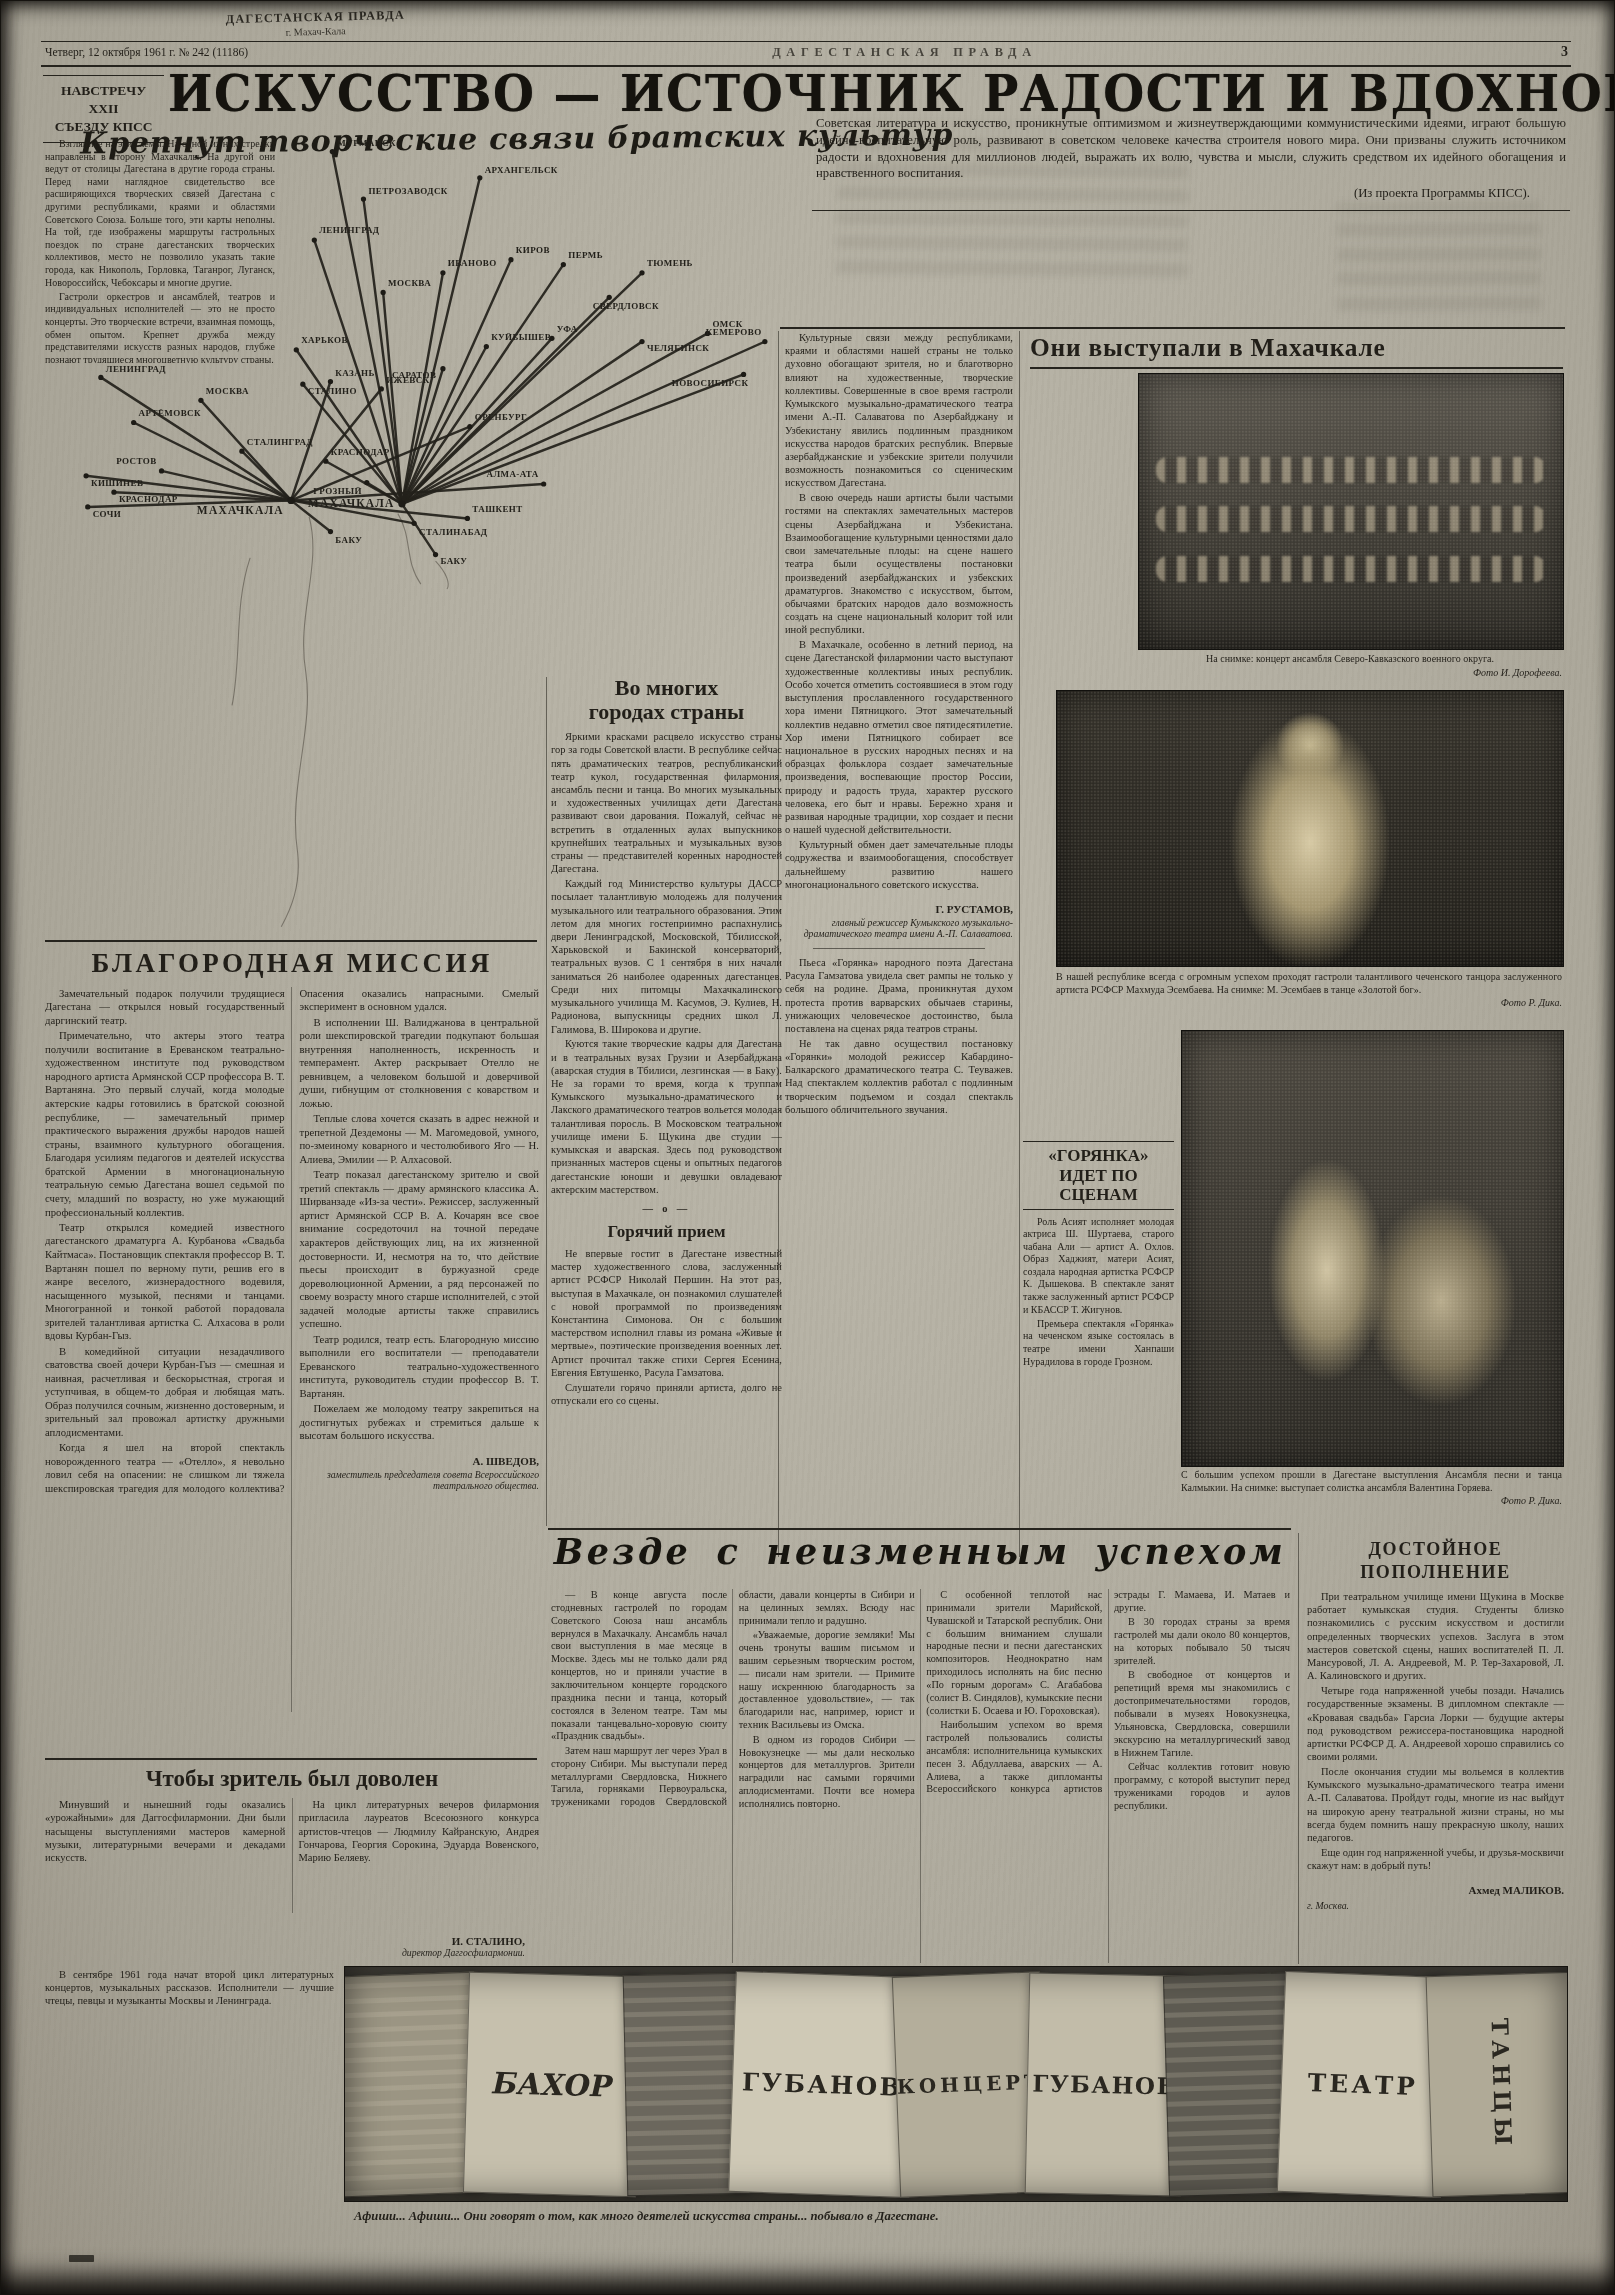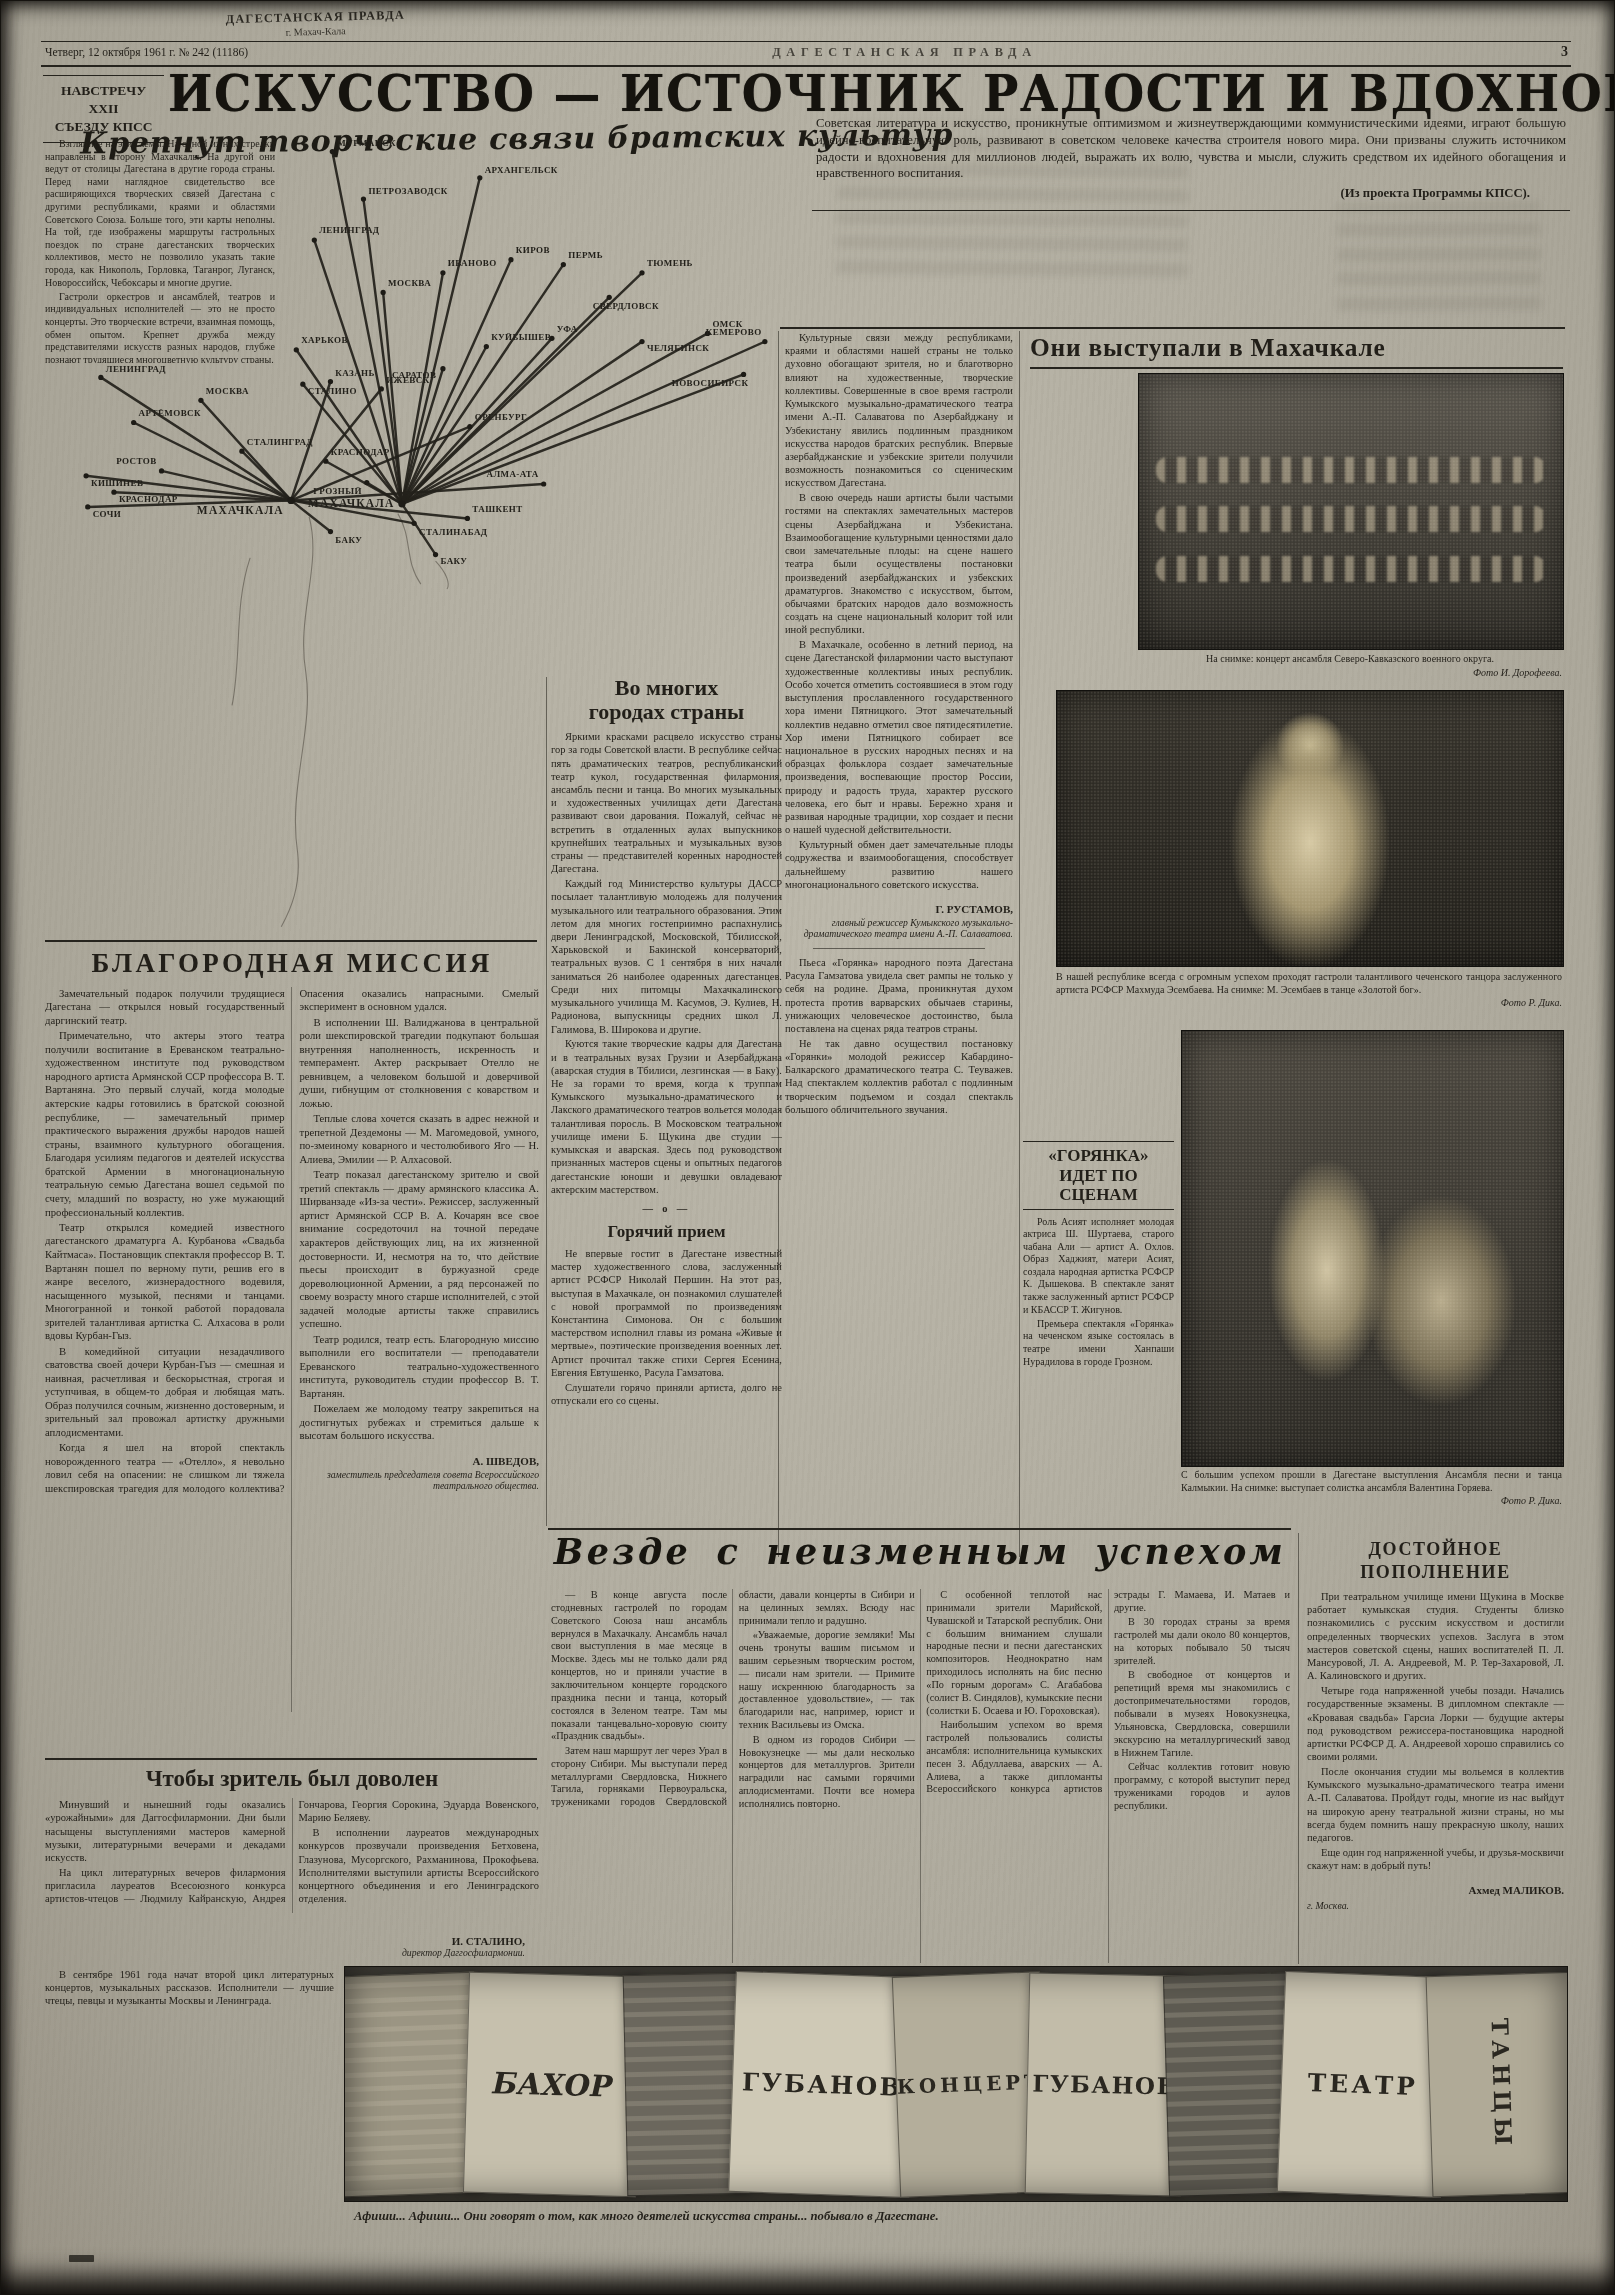--- a/index.html
+++ b/index.html
@@ -33,21 +33,21 @@
   #kicker{left:43px;top:75px;width:118px;border-top:1.6px solid #26241e;border-bottom:1.6px solid #26241e;
     padding:5.7px 1.6px;text-align:center;font-weight:bold;font-size:13.5px;line-height:1.35;}
   #main-title{left:168px;top:66px;width:1398px;text-align:center;font-family:"DejaVu Serif",serif;
     font-weight:bold;font-size:47px;letter-spacing:1.6px;color:#15130e;transform:scaleY(1.06);
     text-shadow:0 0 0.8px rgba(21,19,14,.6);white-space:nowrap;}
   #script-subhead{left:80px;top:121px;font-family:"DejaVu Serif",serif;font-style:italic;font-weight:bold;
     font-size:30px;letter-spacing:0.8px;color:#1d1b15;transform:rotate(-.6deg);}
 
   
   #program-quote{left:816px;top:115px;width:750px;font-size:12.7px;line-height:1.32;text-align:justify;}
-  #program-quote .attr{display:block;text-align:right;font-weight:bold;margin-top:2.5px;padding-right:36px;}
+  #program-quote .attr{display:block;text-align:right;font-weight:normal;margin-top:2.5px;padding-right:36px;}
   #hr-quote{left:812px;top:210px;width:758px;height:0.8px;}
 
   
   .para{margin:0 0 1.6px;text-indent:14px;text-align:justify;}
   .body-text{font-size:10.5px;line-height:1.26;overflow:hidden;}
   #lead-col{left:45px;top:138px;width:230px;height:225px;font-size:10px;line-height:1.26;overflow:hidden;}
 
   
   #map-upper{left:275px;top:135px;width:512px;height:455px;}
   #map-lower{left:45px;top:361px;width:566px;height:574px;}
@@ -414,21 +414,20 @@
       </div>
     </div>
   </div>
 
   <div class="hrule" id="hr-chtoby"></div>
   <div id="chtoby">
     <h2>Чтобы зритель был доволен</h2>
     <div class="cols">
         <p class="para">Минувший и нынешний годы оказались «урожайными» для Даггосфилармонии. Дни были насыщены выступлениями мастеров камерной музыки, литературными вечерами и декадами искусств.</p>
         <p class="para">На цикл литературных вечеров филармония пригласила лауреатов Всесоюзного конкурса артистов-чтецов — Людмилу Кайранскую, Андрея Гончарова, Георгия Сорокина, Эдуарда Вовенского, Марию Беляеву.</p>
-        <p class="para">В исполнении лауреатов международных конкурсов прозвучали произведения Бетховена, Глазунова, Мусоргского, Рахманинова, Прокофьева. Исполнителями выступили артисты Всероссийского концертного объединения и его Ленинградского отделения.</p>
       </div>
   </div>
   <div id="chtoby-sig">
     <div class="sig-name">И. СТАЛИНО,</div>
     <div class="sig-title">директор Даггосфилармонии.</div>
   </div>
   <div id="chtoby-tail">
       <p class="para">В сентябре 1961 года начат второй цикл литературных концертов, музыкальных рассказов. Исполнители — лучшие чтецы, певцы и музыканты Москвы и Ленинграда.</p>
     </div>
 

